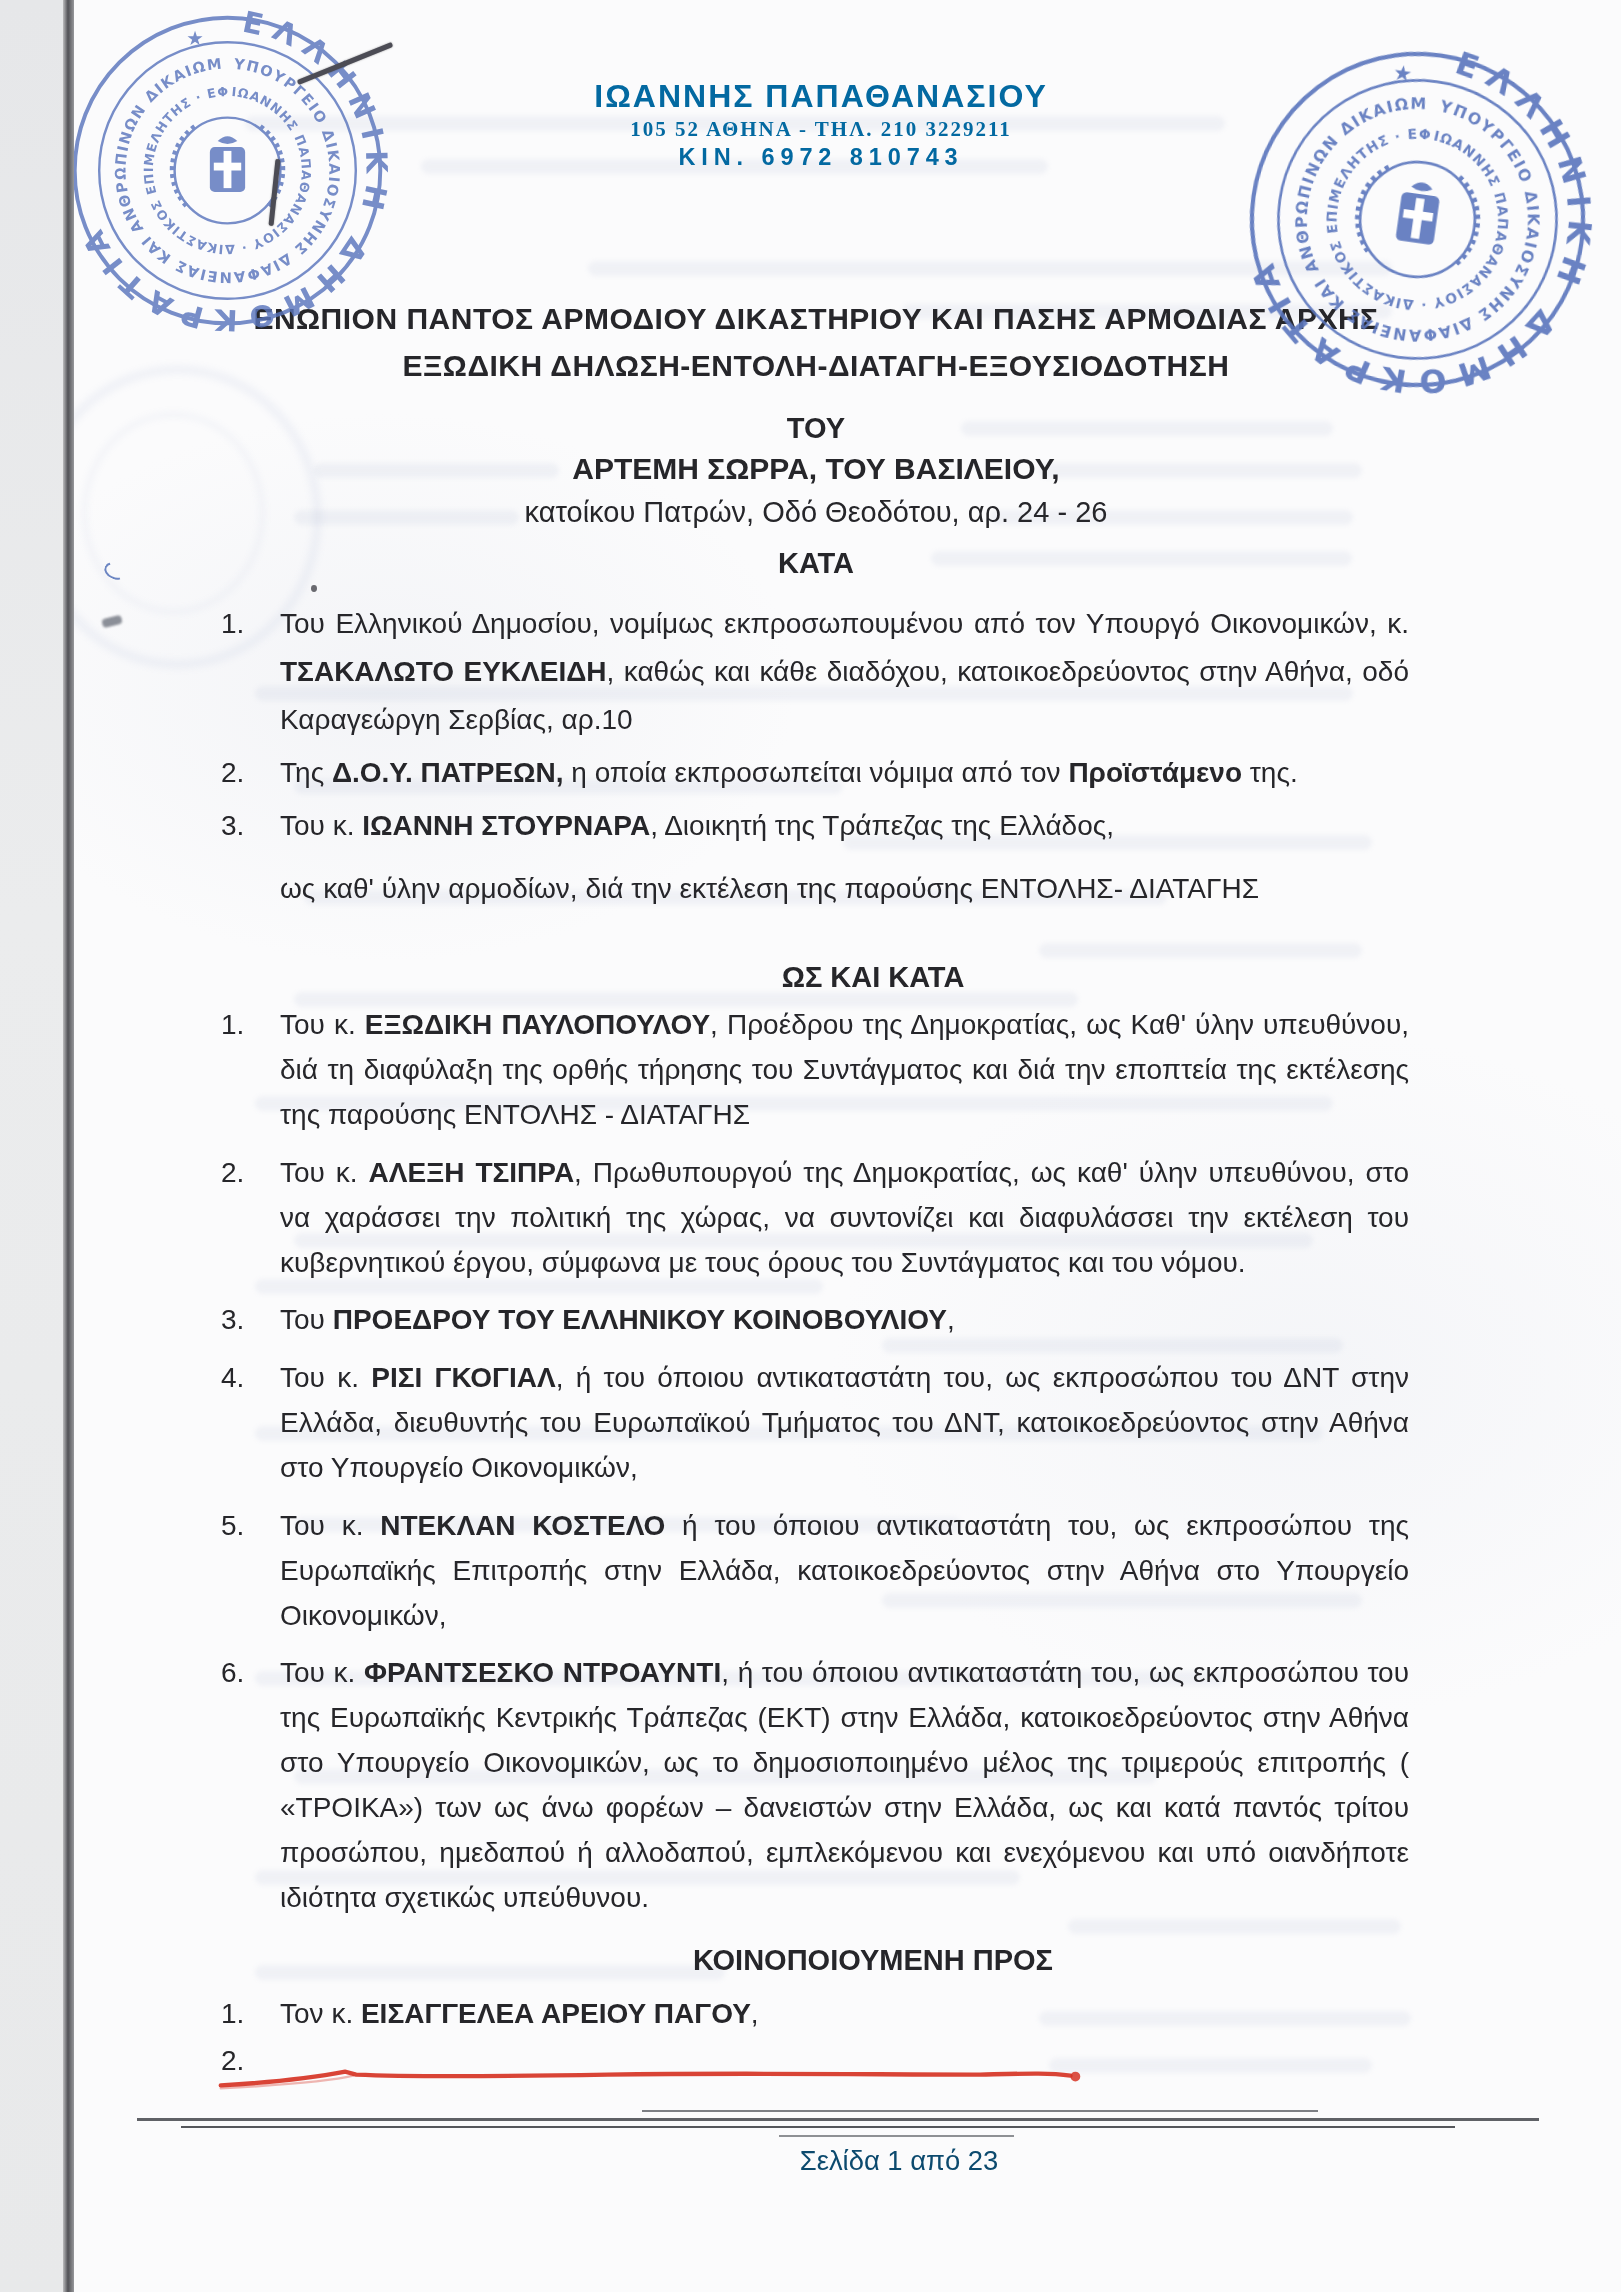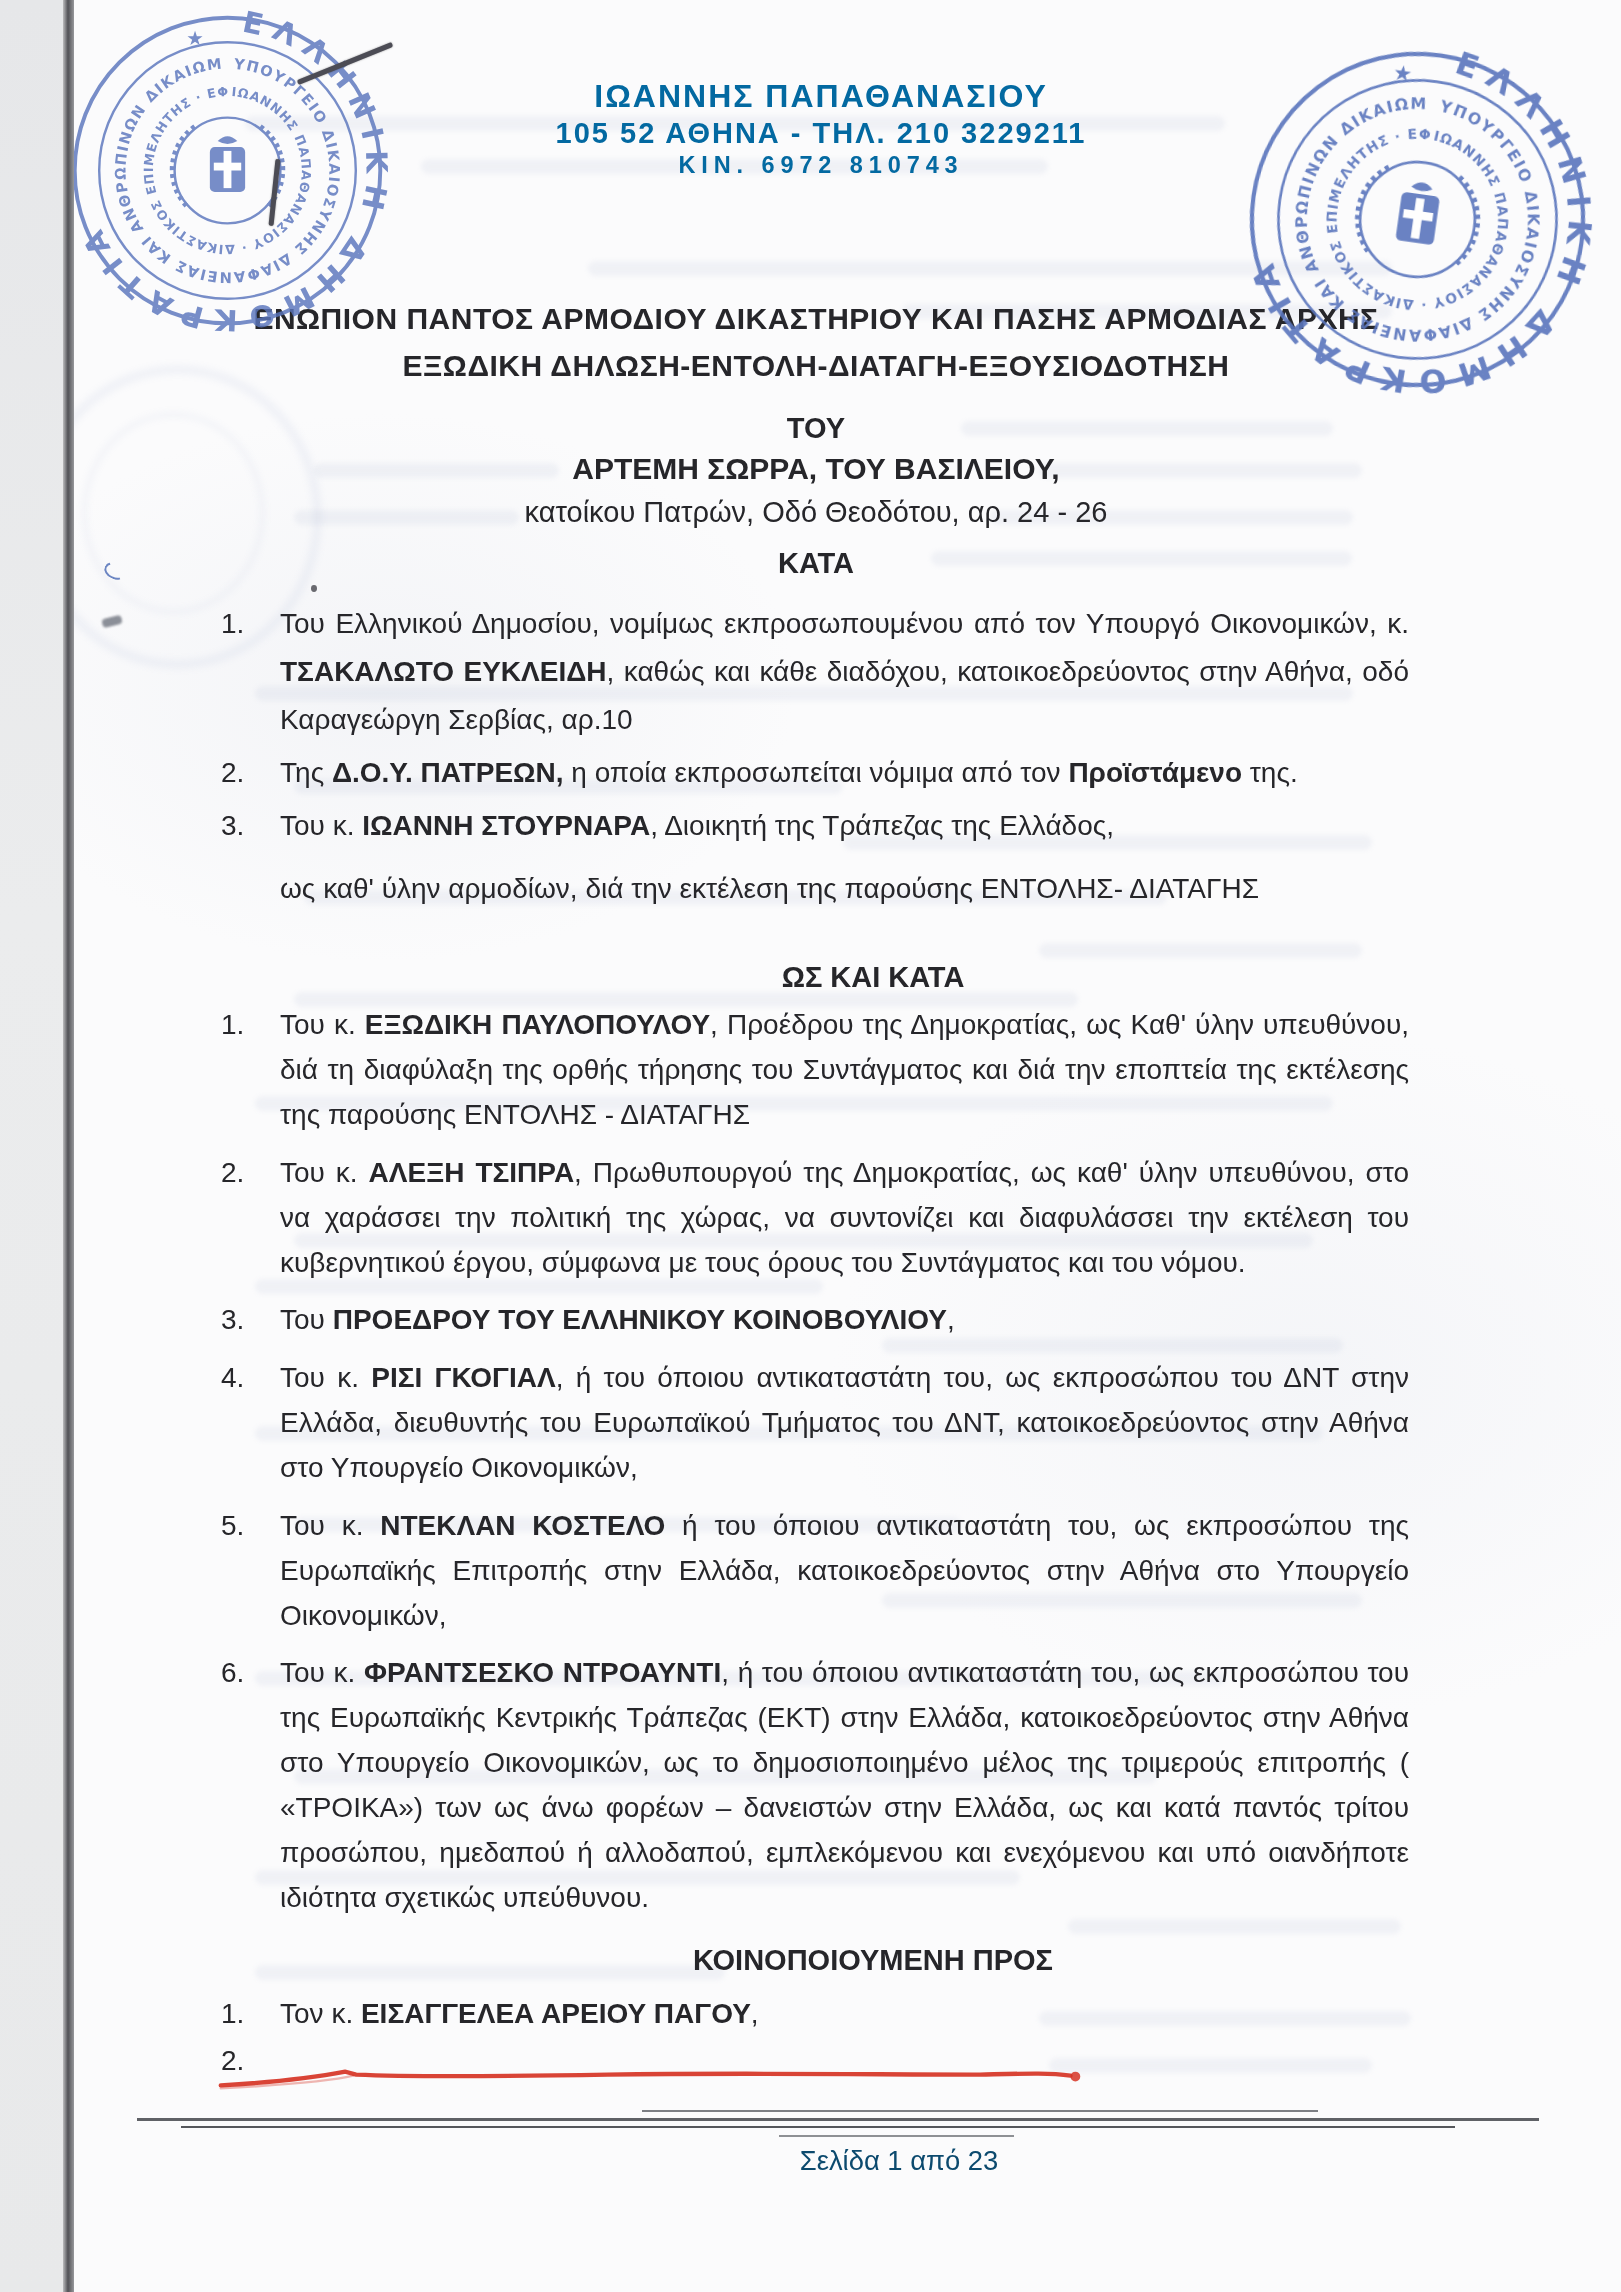--- a/index.html
+++ b/index.html
@@ -22,21 +22,21 @@
         border-radius:50%;opacity:.10;filter:blur(3.9px);}
   .ghost-stamp-inner{position:absolute;left:82px;top:412px;width:173px;height:192px;border:5.9px solid #90a0c8;
         border-radius:50%;opacity:.09;filter:blur(3.9px);}
 
   
   .contact{position:absolute;left:429px;top:78px;width:784px;text-align:center;
            color:#0369a1;filter:blur(0.2px);}
   .contact .c1{font-size:32px;font-weight:bold;letter-spacing:2px;}
   .contact .c2{font-size:26.5px;font-weight:600;letter-spacing:3.9px;margin-top:2.9px;}
   .contact .c3{font-size:22.5px;font-weight:600;letter-spacing:2px;margin-top:5.9px;}
-  .contact .c4{font-size:29px;font-weight:600;letter-spacing:2px;margin-top:2px;}
+  .contact .c4{font-size:21px;font-weight:600;letter-spacing:2px;margin-top:2px;font-family:Liberation Serif, serif;}
   .contact .c5{font-size:23.5px;font-weight:700;letter-spacing:5.9px;margin-top:2px;}
 
   .title-block{position:absolute;left:167px;top:302px;width:1298px;text-align:center;}
   .title-block .t1{font-size:30px;font-weight:bold;letter-spacing:0.5px;}
   .title-block .t2{font-size:30px;font-weight:bold;margin-top:12.7px;letter-spacing:0.5px;}
 
   .center-line{position:absolute;left:167px;width:1298px;text-align:center;}
   .tou{top:412px;font-size:29px;font-weight:bold;}
   .pname{top:452px;font-size:30px;font-weight:bold;}
   .paddr{top:496px;font-size:29px;}

